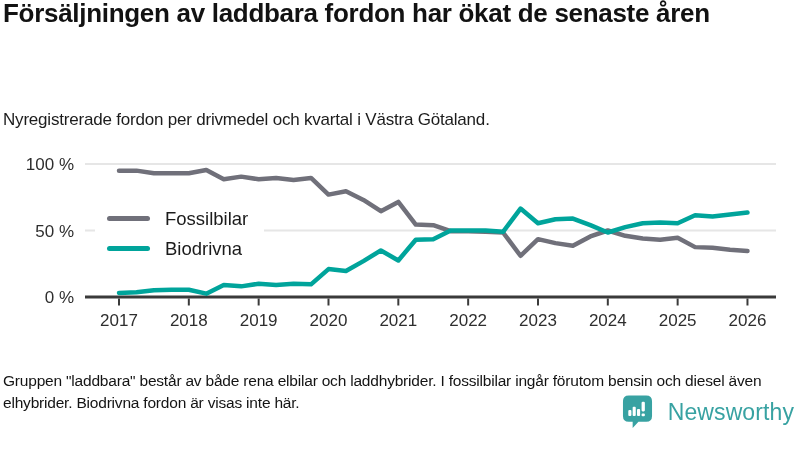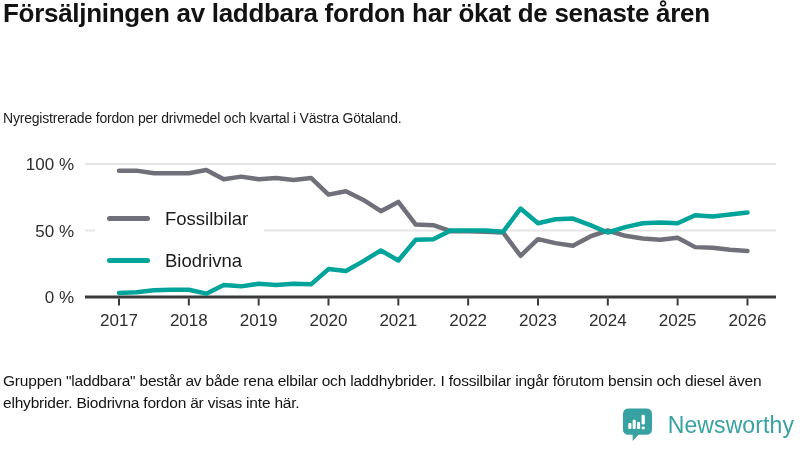--- a/index.html
+++ b/index.html
@@ -1,31 +1,31 @@
 <!DOCTYPE html>
 <html><head>
 <meta charset="utf-8">
 <style>
   html,body{margin:0;padding:0;background:#ffffff;}
   .page{position:relative;width:800px;height:450px;background:#fff;overflow:hidden;
         font-family:"Liberation Sans",sans-serif;}
   .title{position:absolute;left:3px;top:-3px;max-width:742px;font-size:26px;line-height:1.3;
          font-weight:700;color:#121212;letter-spacing:-0.3px;margin:0;}
-  .subtitle{position:absolute;left:3px;top:110px;font-size:14px;color:#1c1c1c;margin:0;
+  .subtitle{position:absolute;left:3px;top:110px;font-size:17px;color:#1c1c1c;margin:0;
             letter-spacing:-0.2px;}
   .chart-svg{position:absolute;left:0;top:0;}
   .chart-svg text{font-family:"Liberation Sans",sans-serif;}
   .legend{position:absolute;left:95px;top:200px;background:#ffffff;padding:7px 16px 7px 12px;
-          display:flex;flex-direction:column;gap:19px;}
+          display:flex;flex-direction:column;gap:7px;}
   .legend-row{display:flex;align-items:center;height:23px;}
   .legend-swatch{width:43px;height:5px;border-radius:2.5px;flex:none;}
   .legend-label{margin-left:15px;font-size:18.5px;color:#1b1b1b;}
   .footnote{position:absolute;left:3px;top:370px;width:795px;font-size:15.5px;line-height:1.42;
             color:#141414;letter-spacing:-0.2px;margin:0;}
-  .brand{position:absolute;right:6px;bottom:8px;display:flex;align-items:center;gap:15px;
+  .brand{position:absolute;right:6px;bottom:21px;display:flex;align-items:center;gap:15px;
          cursor:pointer;text-decoration:none;}
   .brand-name{font-size:23px;font-weight:500;color:#38a2a2;letter-spacing:0.1px;}
 </style>
 </head>
 <body>
 
 <div class="page">
 
   <h1 class="title">Försäljningen av laddbara fordon har ökat de senaste åren</h1>
 

